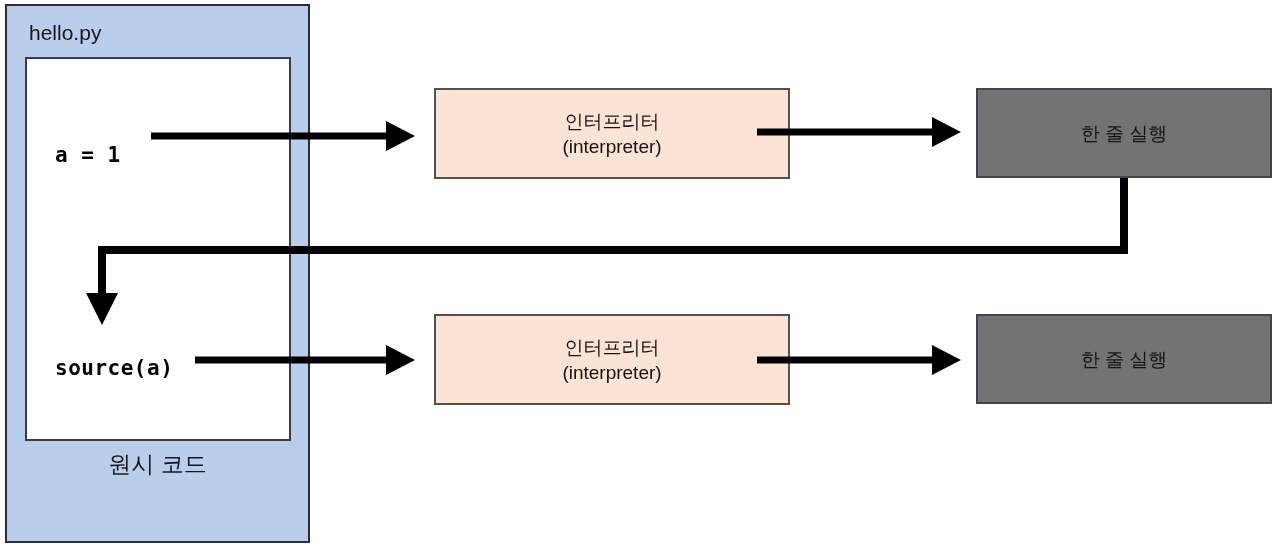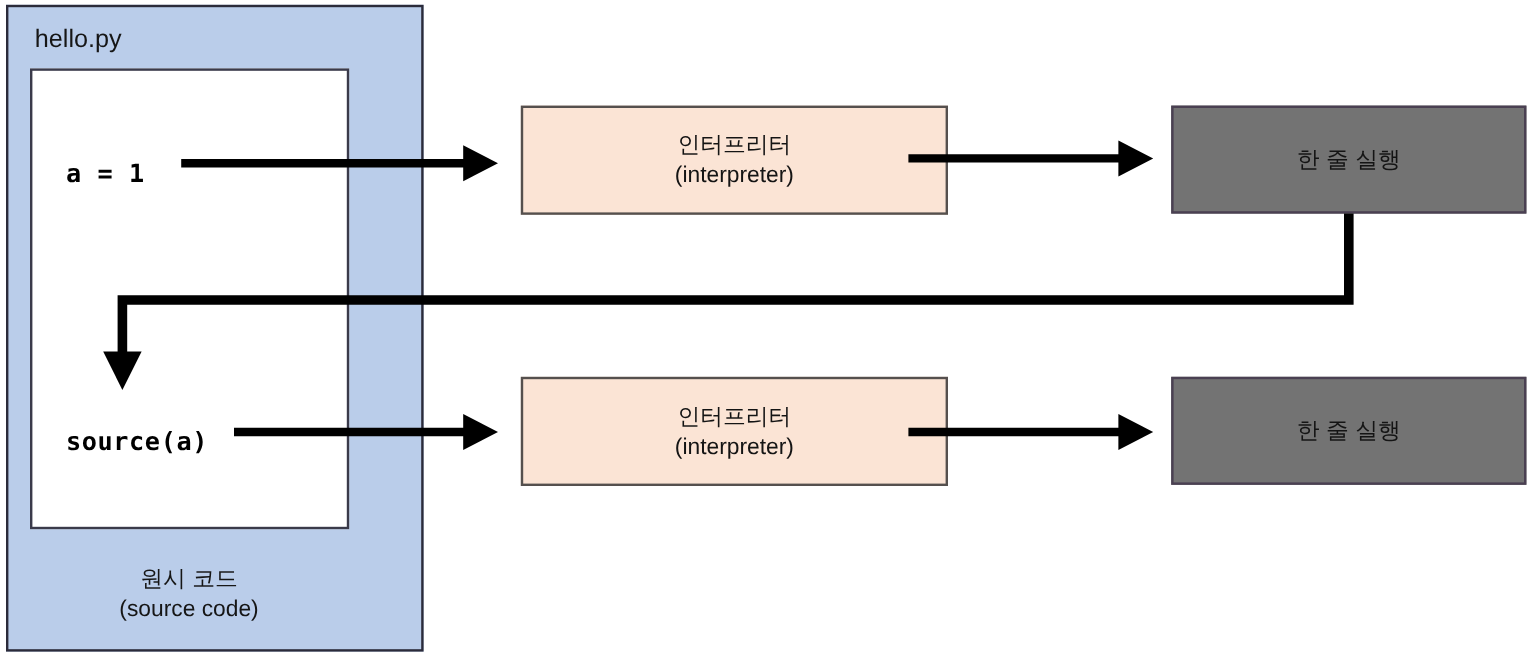--- a/index.html
+++ b/index.html
@@ -21,21 +21,21 @@
     left: 0; top: 0;
     width: 1280px;
     height: 547px;
   }
 
   
   .source-container {
     position: absolute;
     left: 5px;
     top: 4px;
-    width: 348px;
+    width: 305px;
     height: 539px;
     box-sizing: border-box;
     background: #bacdea;
     border: 2px solid #2b2b3a;
   }
   .source-title {
     position: absolute;
     left: 22px;
     top: 14px;
     font-size: 21px;
@@ -56,30 +56,30 @@
   .code-line {
     position: absolute;
     left: 28px;
     font-family: "DejaVu Sans Mono", "Liberation Mono", monospace;
     font-weight: bold;
     font-size: 21px;
     letter-spacing: 0.5px;
     color: #000000;
     white-space: pre;
   }
-  .code-line-1 { top: 74px; text-align: center; }
+  .code-line-1 { top: 84px; text-align: center; }
   .code-line-2 { top: 297px; }
 
   .source-caption {
     position: absolute;
     left: 0;
-    top: 464px;
+    top: 446px;
     width: 301px;
     text-align: center;
-    font-size: 19px;
+    font-size: 23px;
     line-height: 25px;
     color: #161616;
   }
 
   
   .proc-box {
     position: absolute;
     box-sizing: border-box;
     display: flex;
     flex-direction: column;
@@ -128,21 +128,20 @@
 
     <div class="source-title">hello.py</div>
 
     <div class="code-box">
       <div class="code-line code-line-1">a = 1</div>
       <div class="code-line code-line-2">source(a)</div>
     </div>
 
     <div class="source-caption">
       <span class="proc-line">원시 코드</span>
-      <span class="proc-line">(source code)</span>
     </div>
   </div>
 
   <div class="proc-box interp-box row-top">
     <span class="proc-line">인터프리터</span>
     <span class="proc-line">(interpreter)</span>
   </div>
 
   <div class="proc-box exec-box row-top">
     <span class="proc-line">한 줄 실행</span>

